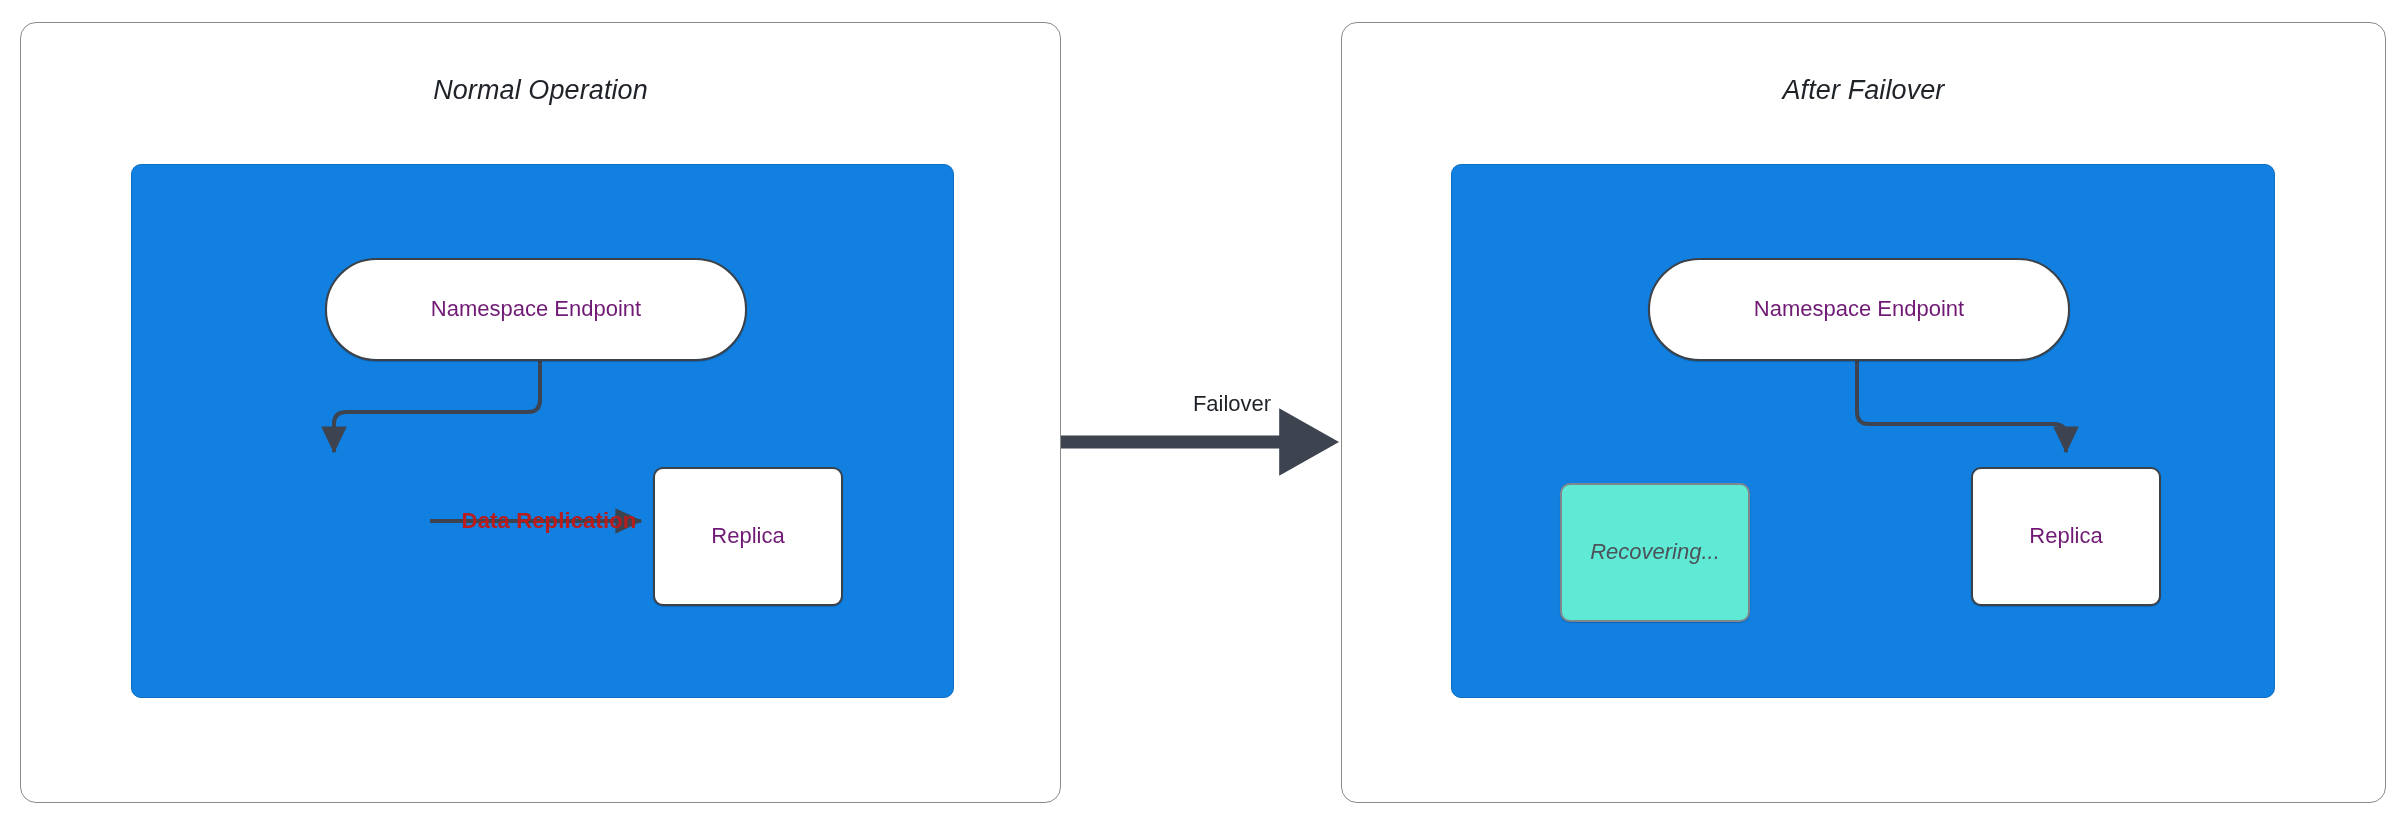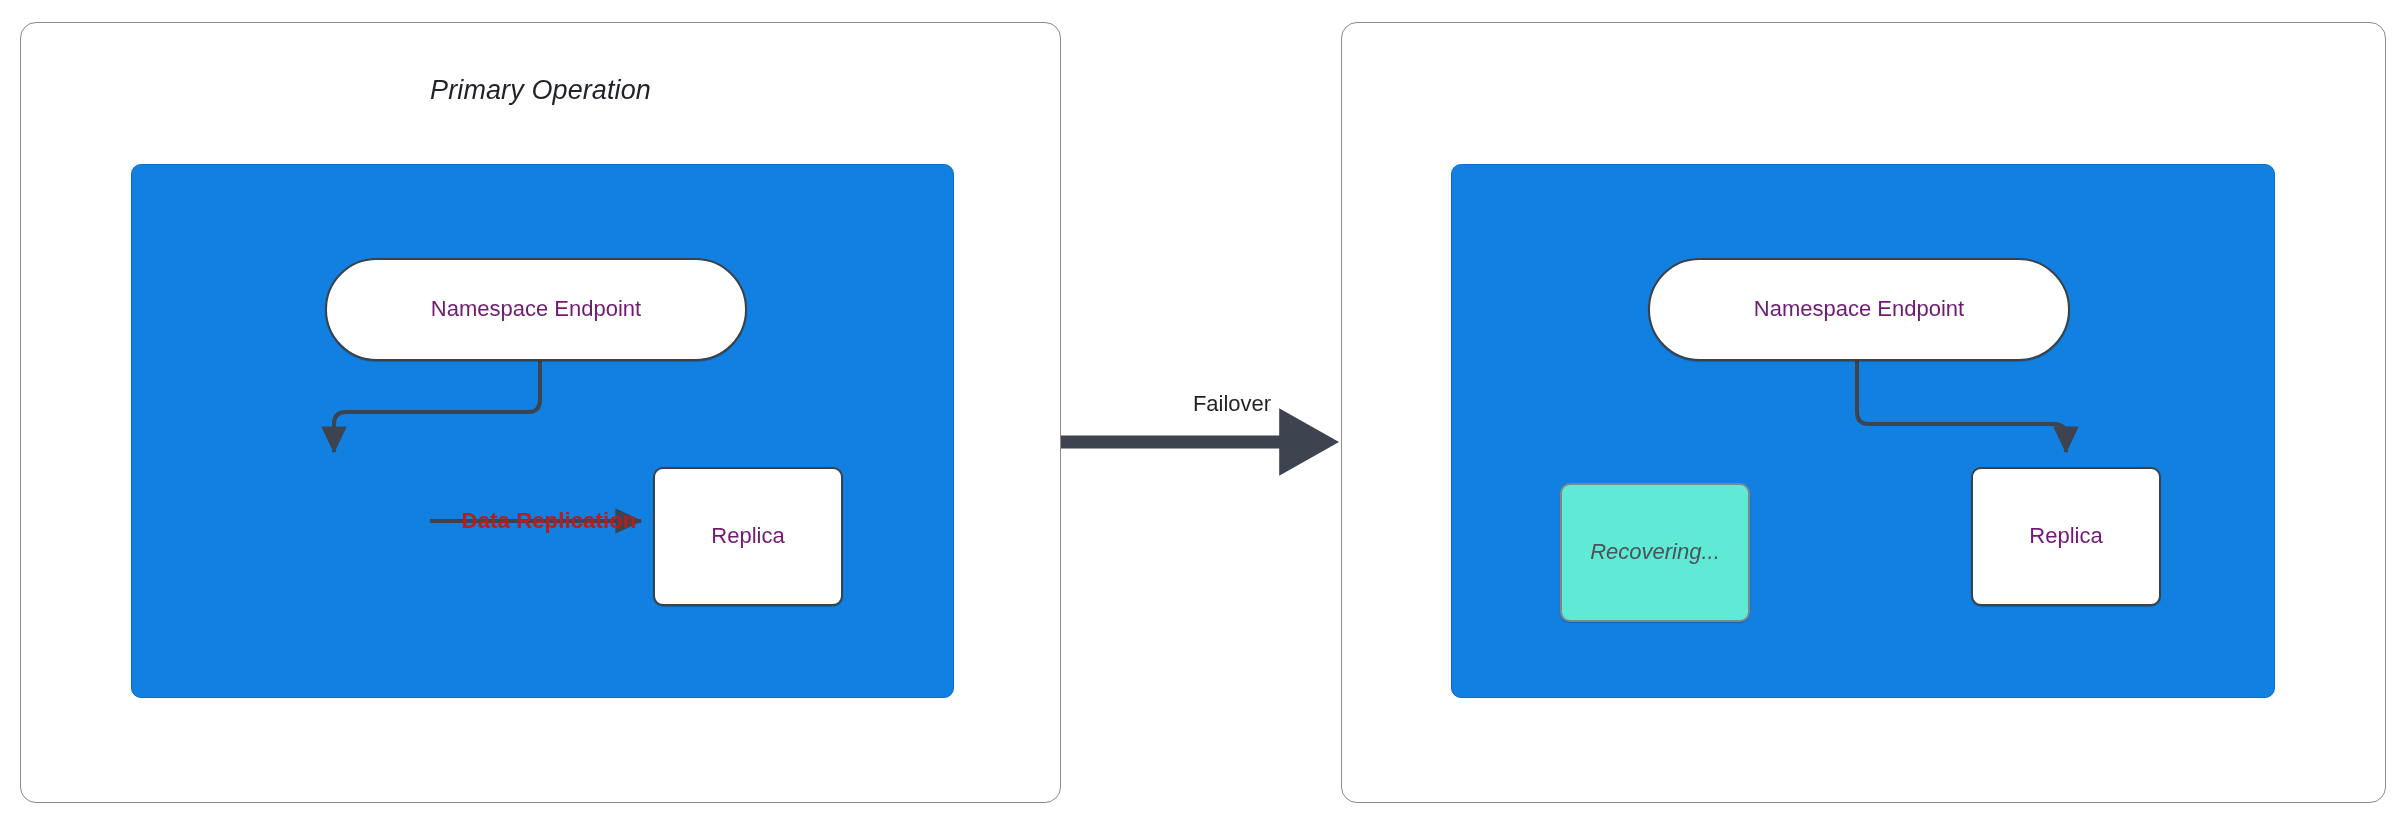--- a/index.html
+++ b/index.html
@@ -101,26 +101,27 @@
     margin-left:32px;
   }
   #lbl-failover{left:1200px;top:404px;}
 </style>
 </head>
 <body>
 
 <div class="stage">
 
   <div class="panel" id="panel-left">
-    <div class="panel-title">Primary Operation</div>
+    <div class="panel-title">Normal Operation</div>
 
     <div class="cluster" id="cluster-left" style="left:110px;top:141px;"></div>
   </div>
 
   <div class="panel" id="panel-right">
+    <div class="panel-title">After Failover</div>
 
     <div class="cluster" id="cluster-right" style="left:109px;top:141px;"></div>
   </div>
 
   <svg class="edges" viewBox="0 0 2407 828" xmlns="http://www.w3.org/2000/svg">
     <defs>
       <marker id="ah" markerWidth="9" markerHeight="9" refX="6.4" refY="3.2" orient="auto" markerUnits="strokeWidth">
         <path d="M0,0 L6.8,3.2 L0,6.4 z" fill="#3d4450"></path>
       </marker>
       <marker id="ah-small" markerWidth="10" markerHeight="10" refX="6.6" refY="3.3" orient="auto" markerUnits="strokeWidth">

